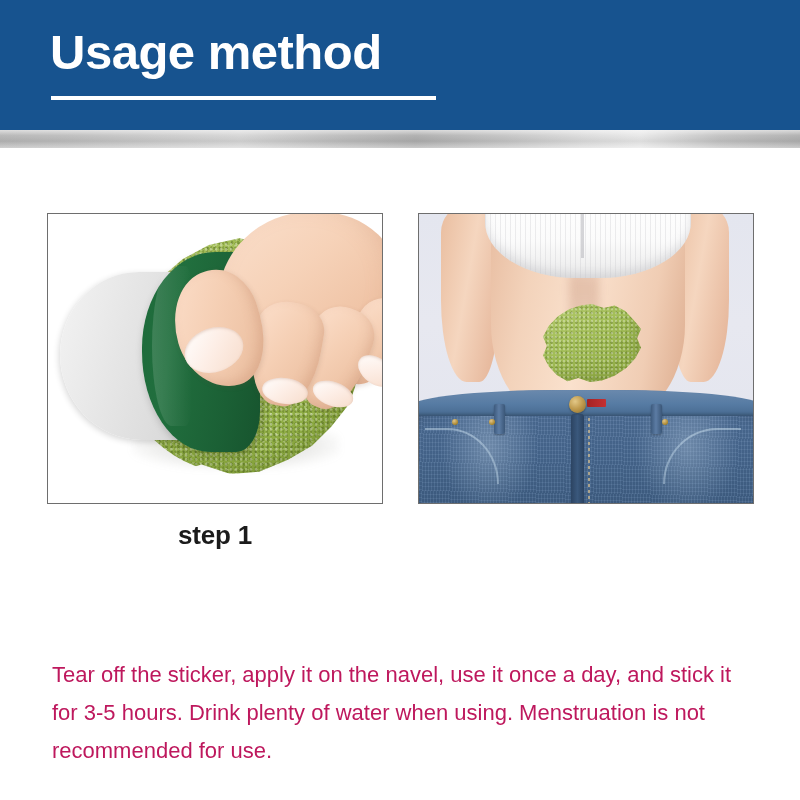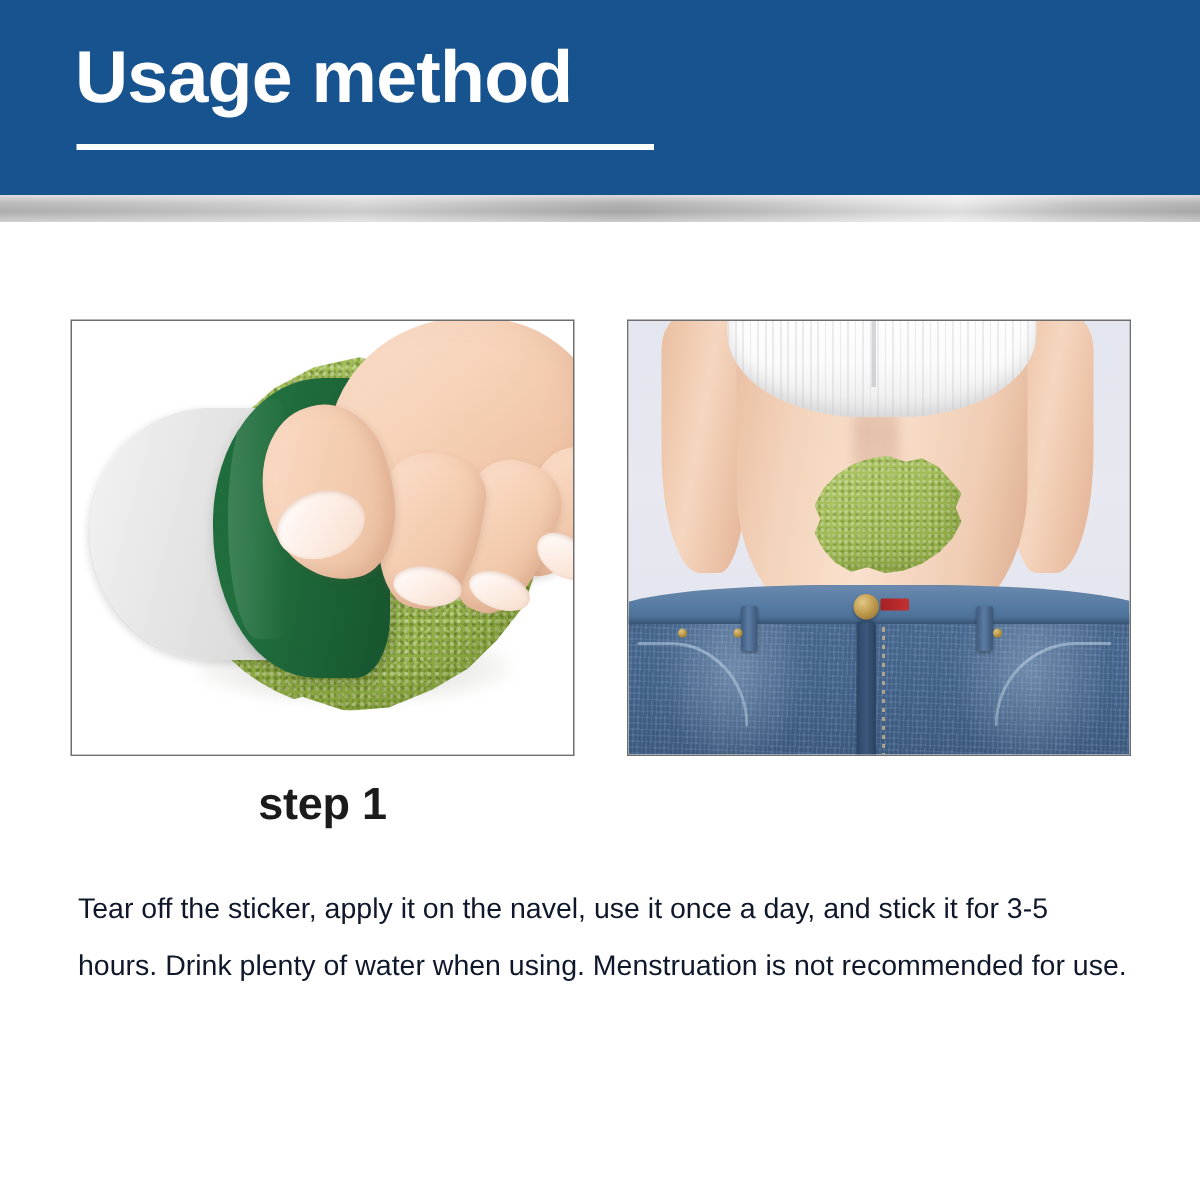--- a/index.html
+++ b/index.html
@@ -418,37 +418,37 @@
     left: 0;
     top: 520px;
     width: 800px;
     height: 44px;
   }
   .step-label {
     position: absolute;
     top: 0;
     width: 336px;
     text-align: center;
-    font-size: 30px;
+    font-size: 26px;
     font-weight: bold;
     color: #1b1b1b;
     letter-spacing: -0.2px;
   }
   #label-step-1 { left: 47px; }
   #label-step-2 { left: 418px; }
 
   
   .instructions {
     position: absolute;
     left: 52px;
-    top: 588px;
+    top: 656px;
     width: 700px;
-    font-size: 19px;
+    font-size: 22px;
     line-height: 38px;
-    color: #0f172a;
+    color: #be185d;
   }
 </style>
 </head>
 <body>
 
 <div class="header">
   <div class="header-title">Usage method</div>
   <div class="title-underline"></div>
 </div>
 

